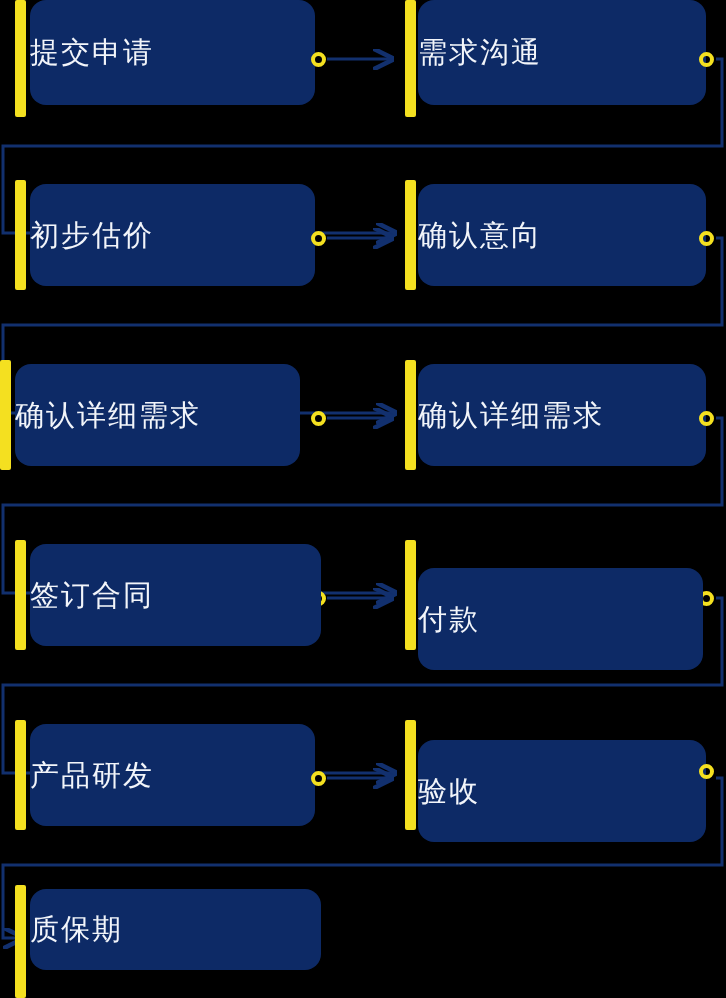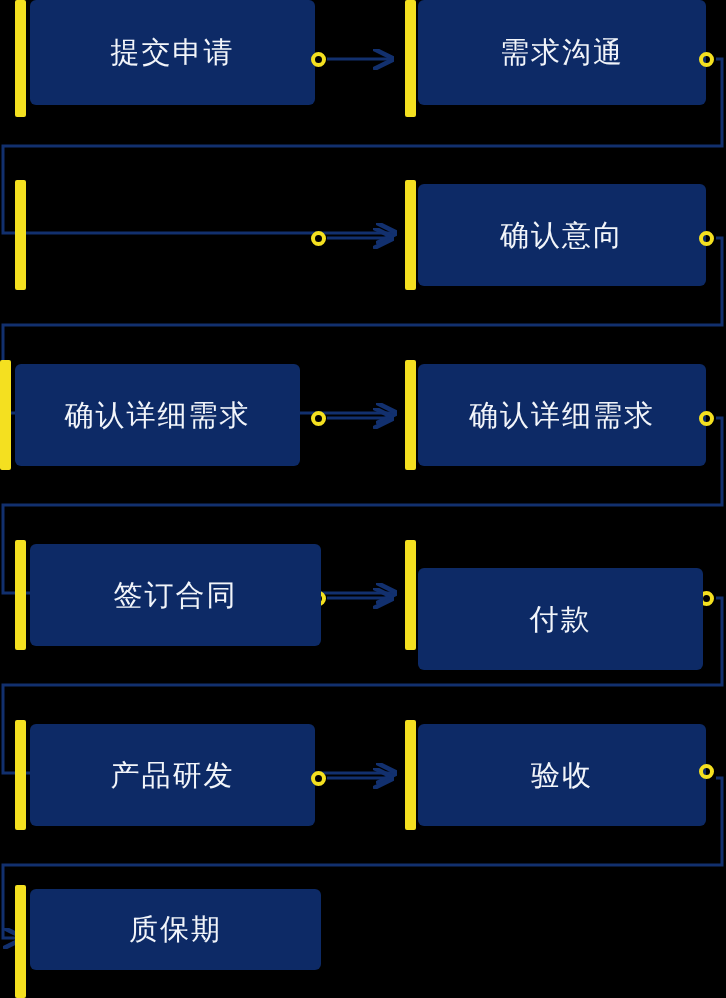--- a/index.html
+++ b/index.html
@@ -32,25 +32,25 @@
     left:0;
     top:0;
     width:11px;
     background:#F4E020;
     border-radius:2px;
   }
   .node .card{
     position:absolute;
     top:8px;
     background:#0D2A66;
-    border-radius:6px;
+    border-radius:16px;
     box-sizing:border-box;
     display:flex;
     align-items:center;
-    justify-content:center;
+    justify-content:flex-start;
   }
   .node .card .label{
     color:#F2F5FA;
     font-size:29px;
     font-weight:300;
     letter-spacing:2px;
     line-height:1;
     white-space:nowrap;
     font-family:"DejaVu Sans","Liberation Sans",sans-serif;
   }
@@ -110,20 +110,23 @@
   <div class="node" style="left:405px; top:0px; width:301px; height:117px;">
     <div class="bar" style="height:117px;"></div>
     <div class="card" style="left:13px; width:288px; height:105px; top:0px;">
       <span class="label">需求沟通</span>
     </div>
   </div>
   <div class="port" style="left:699px; top:52px;"></div>
 
   <div class="node" style="left:15px; top:180px; width:300px; height:110px;">
     <div class="bar" style="height:110px;"></div>
+    <div class="card" style="left:15px; width:285px; height:102px; top:4px;">
+      <span class="label">初步估价</span>
+    </div>
   </div>
   <div class="port" style="left:311px; top:231px;"></div>
 
   <div class="node" style="left:405px; top:180px; width:301px; height:110px;text-decoration:underline;">
     <div class="bar" style="height:110px;"></div>
     <div class="card" style="left:13px; width:288px; height:102px; top:4px;">
       <span class="label">确认意向</span>
     </div>
   </div>
   <div class="port" style="left:699px; top:231px;"></div>
@@ -164,21 +167,21 @@
   <div class="node" style="left:15px; top:720px; width:300px; height:110px;">
     <div class="bar" style="height:110px;"></div>
     <div class="card" style="left:15px; width:285px; height:102px; top:4px;">
       <span class="label">产品研发</span>
     </div>
   </div>
   <div class="port" style="left:311px; top:771px;"></div>
 
   <div class="node" style="left:405px; top:720px; width:301px; height:110px;">
     <div class="bar" style="height:110px;"></div>
-    <div class="card" style="left:13px; width:288px; height:102px; top:4px;">
+    <div class="card" style="left:13px; width:288px; height:102px; top:20px;">
       <span class="label">验收</span>
     </div>
   </div>
   <div class="port" style="left:699px; top:764px;"></div>
 
   <div class="node" style="left:15px; top:885px; width:306px; height:113px;">
     <div class="bar" style="height:113px;"></div>
     <div class="card" style="left:15px; width:291px; height:81px; top:4px;">
       <span class="label">质保期</span>
     </div>

